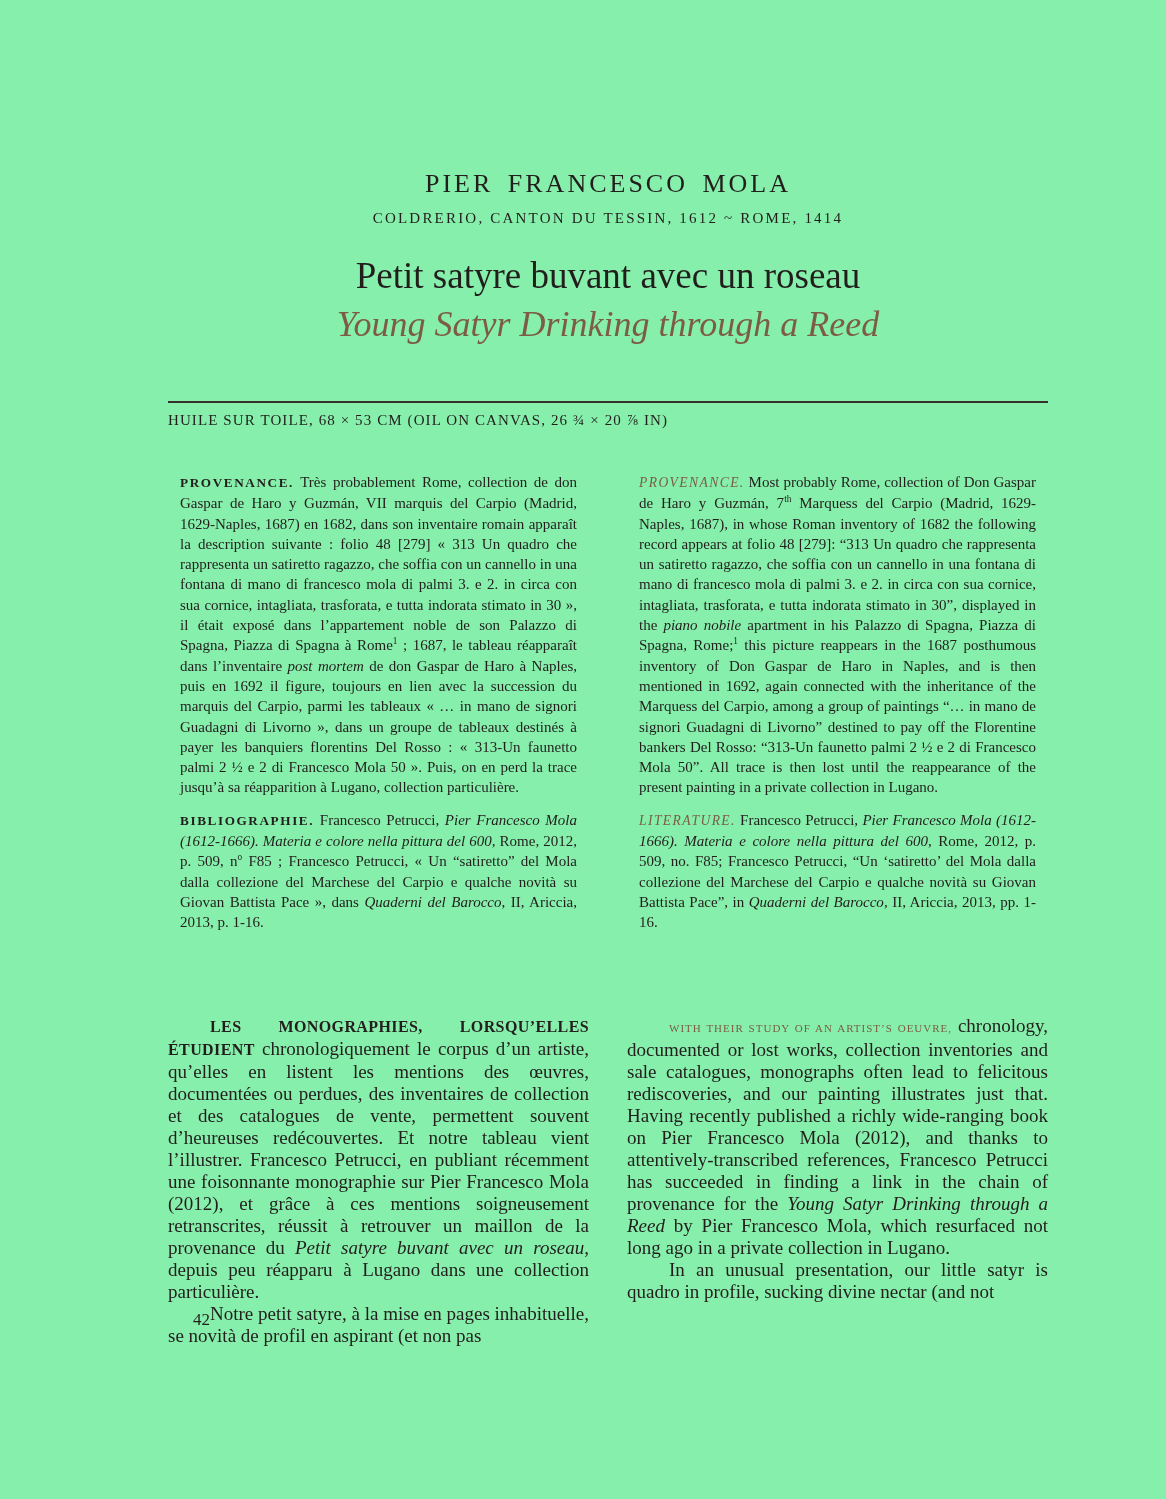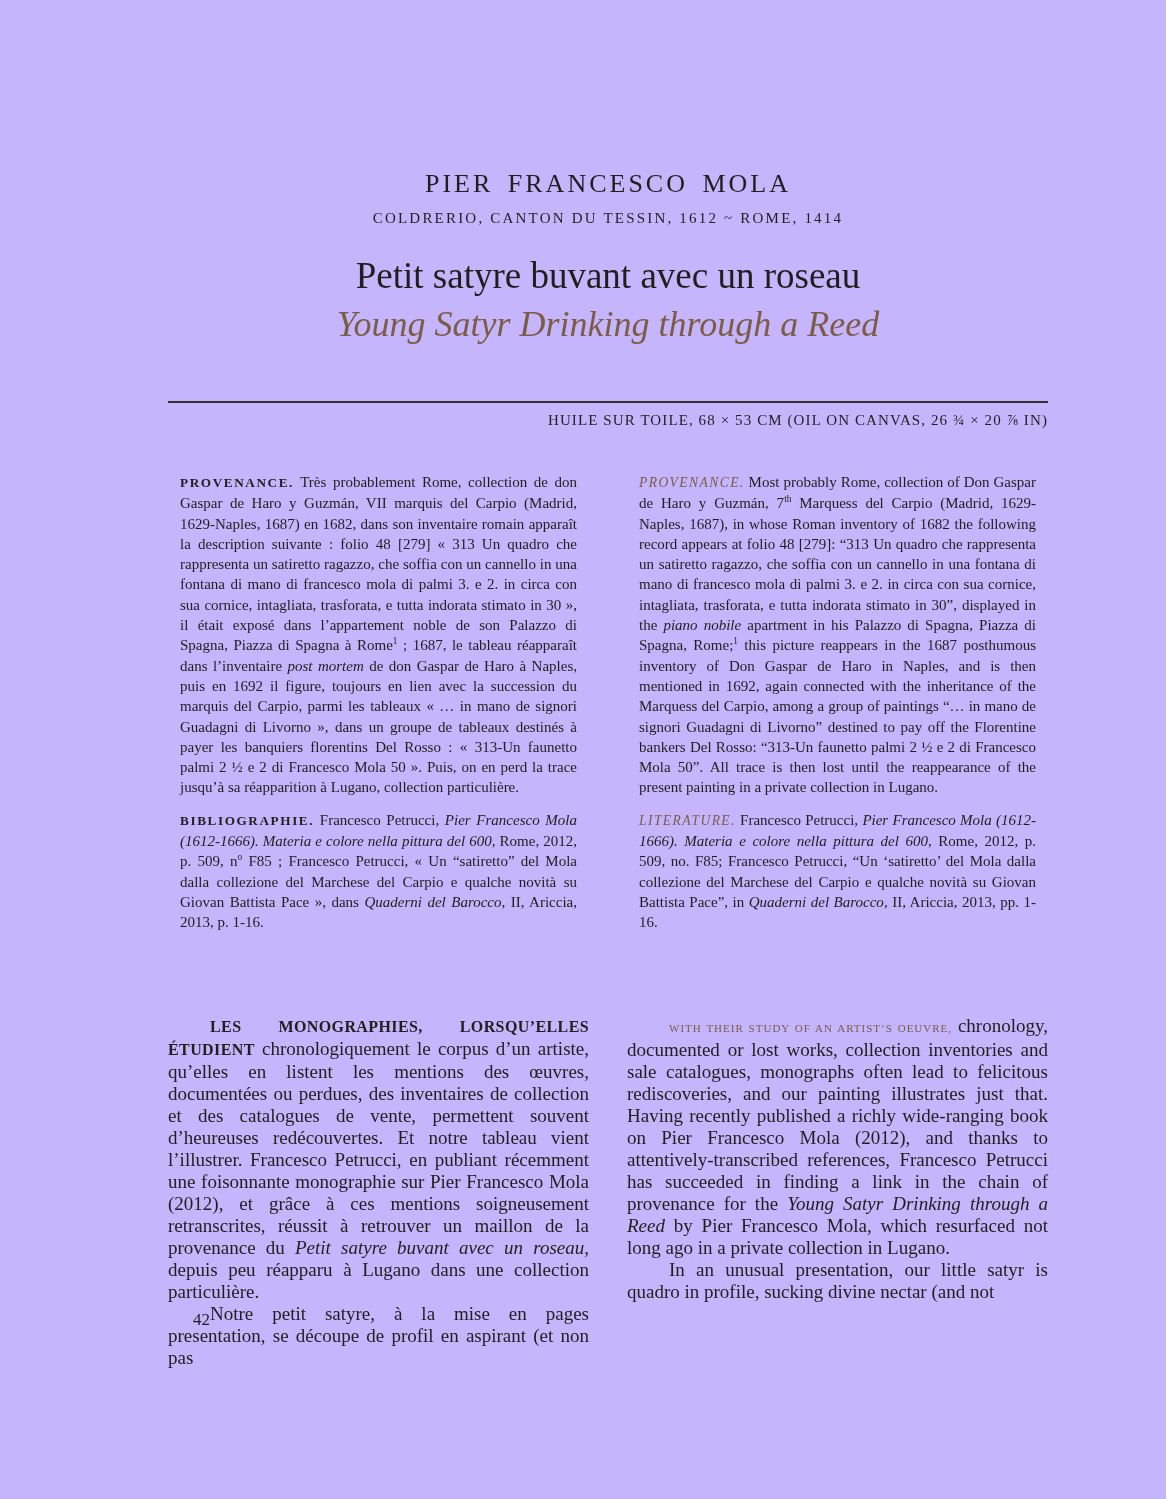--- a/index.html
+++ b/index.html
@@ -1,20 +1,20 @@
 <!DOCTYPE html>
 <html lang="fr" style="--accent: #7c5c45; --ink: #221e1c;"><head>
 <meta charset="utf-8">
 <style>
   html, body { margin: 0; padding: 0; background: #ffffff; }
   .page {
     position: relative;
     width: 1166px;
     height: 1499px;
-    background: #c4b5fd;
+    background: #86efac;
     color: var(--ink, #221e1c);
     font-family: "Liberation Serif", "DejaVu Serif", serif;
     overflow: hidden;
   }
   .content {
     position: absolute;
     left: 168px;
     top: 0;
     width: 880px;
   }
@@ -46,21 +46,21 @@
     line-height: 46px;
     color: var(--accent, #7c5c45);
   }
   .rule {
     margin-top: 54px;
     border-top: 2px solid #35302c;
     height: 0;
   }
   .medium {
     margin-top: 7px;
-    text-align: right;
+    text-align: left;
     font-size: 15px;
     letter-spacing: 1.1px;
     line-height: 20px;
   }
   .cols { display: flex; gap: 38px; text-align: justify; }
   .col { width: 421px; }
   .catalogue { margin-top: 30px; }
   .catalogue p {
     margin: 12px;
     font-size: 15px;
@@ -126,21 +126,21 @@
       </div>
       <div class="col">
         <p><span class="lbl-en">PROVENANCE.</span><span> Most probably Rome, collection of Don Gaspar de Haro y Guzmán, 7</span><span class="sup">th</span><span> Marquess del Carpio (Madrid, 1629-Naples, 1687), in whose Roman inventory of 1682 the following record appears at folio 48 [279]: “313 Un quadro che rappresenta un satiretto ragazzo, che soffia con un cannello in una fontana di mano di francesco mola di palmi 3. e 2. in circa con sua cornice, intagliata, trasforata, e tutta indorata stimato in 30”, displayed in the </span><span class="it">piano nobile</span><span> apartment in his Palazzo di Spagna, Piazza di Spagna, Rome;</span><span class="sup">1</span><span> this picture reappears in the 1687 posthumous inventory of Don Gaspar de Haro in Naples, and is then mentioned in 1692, again connected with the inheritance of the Marquess del Carpio, among a group of paintings “… in mano de signori Guadagni di Livorno” destined to pay off the Florentine bankers Del Rosso: “313-Un faunetto palmi 2 ½ e 2 di Francesco Mola 50”. All trace is then lost until the reappearance of the present painting in a private collection in Lugano.</span></p>
         <p><span class="lbl-en">LITERATURE.</span><span> Francesco Petrucci, </span><span class="it">Pier Francesco Mola (1612-1666). Materia e colore nella pittura del 600</span><span>, Rome, 2012, p. 509, no. F85; Francesco Petrucci, “Un ‘satiretto’ del Mola dalla collezione del Marchese del Carpio e qualche novità su Giovan Battista Pace”, in </span><span class="it">Quaderni del Barocco</span><span>, II, Ariccia, 2013, pp. 1-16.</span></p>
       </div>
     </section>
 
     <section class="cols essay">
       <div class="col">
         <p class="indent"><span class="opener-fr">LES MONOGRAPHIES, LORSQU’ELLES ÉTUDIENT</span><span> chronologiquement le corpus d’un artiste, qu’elles en listent les mentions des œuvres, documentées ou perdues, des inventaires de collection et des catalogues de vente, permettent souvent d’heureuses redécouvertes. Et notre tableau vient l’illustrer. Francesco Petrucci, en publiant récemment une foisonnante monographie sur Pier Francesco Mola (2012), et grâce à ces mentions soigneusement retranscrites, réussit à retrouver un maillon de la provenance du </span><span class="it">Petit satyre buvant avec un roseau</span><span>, depuis peu réapparu à Lugano dans une collection particulière.</span></p>
-        <p class="indent"><span>Notre petit satyre, à la mise en pages presentation, se découpe de profil en aspirant (et non pas</span></p>
+        <p class="indent"><span>Notre petit satyre, à la mise en pages inhabituelle, se novità de profil en aspirant (et non pas</span></p>
       </div>
       <div class="col">
         <p class="indent"><span class="opener-en">WITH THEIR STUDY OF AN ARTIST’S OEUVRE,</span><span> chronology, documented or lost works, collection inventories and sale catalogues, monographs often lead to felicitous rediscoveries, and our painting illustrates just that. Having recently published a richly wide-ranging book on Pier Francesco Mola (2012), and thanks to attentively-transcribed references, Francesco Petrucci has succeeded in finding a link in the chain of provenance for the </span><span class="it">Young Satyr Drinking through a Reed</span><span> by Pier Francesco Mola, which resurfaced not long ago in a private collection in Lugano.</span></p>
         <p class="indent"><span>In an unusual presentation, our little satyr is quadro in profile, sucking divine nectar (and not</span></p>
       </div>
     </section>
 
   </div>
   <div class="pagenum">42</div>
 </div>

